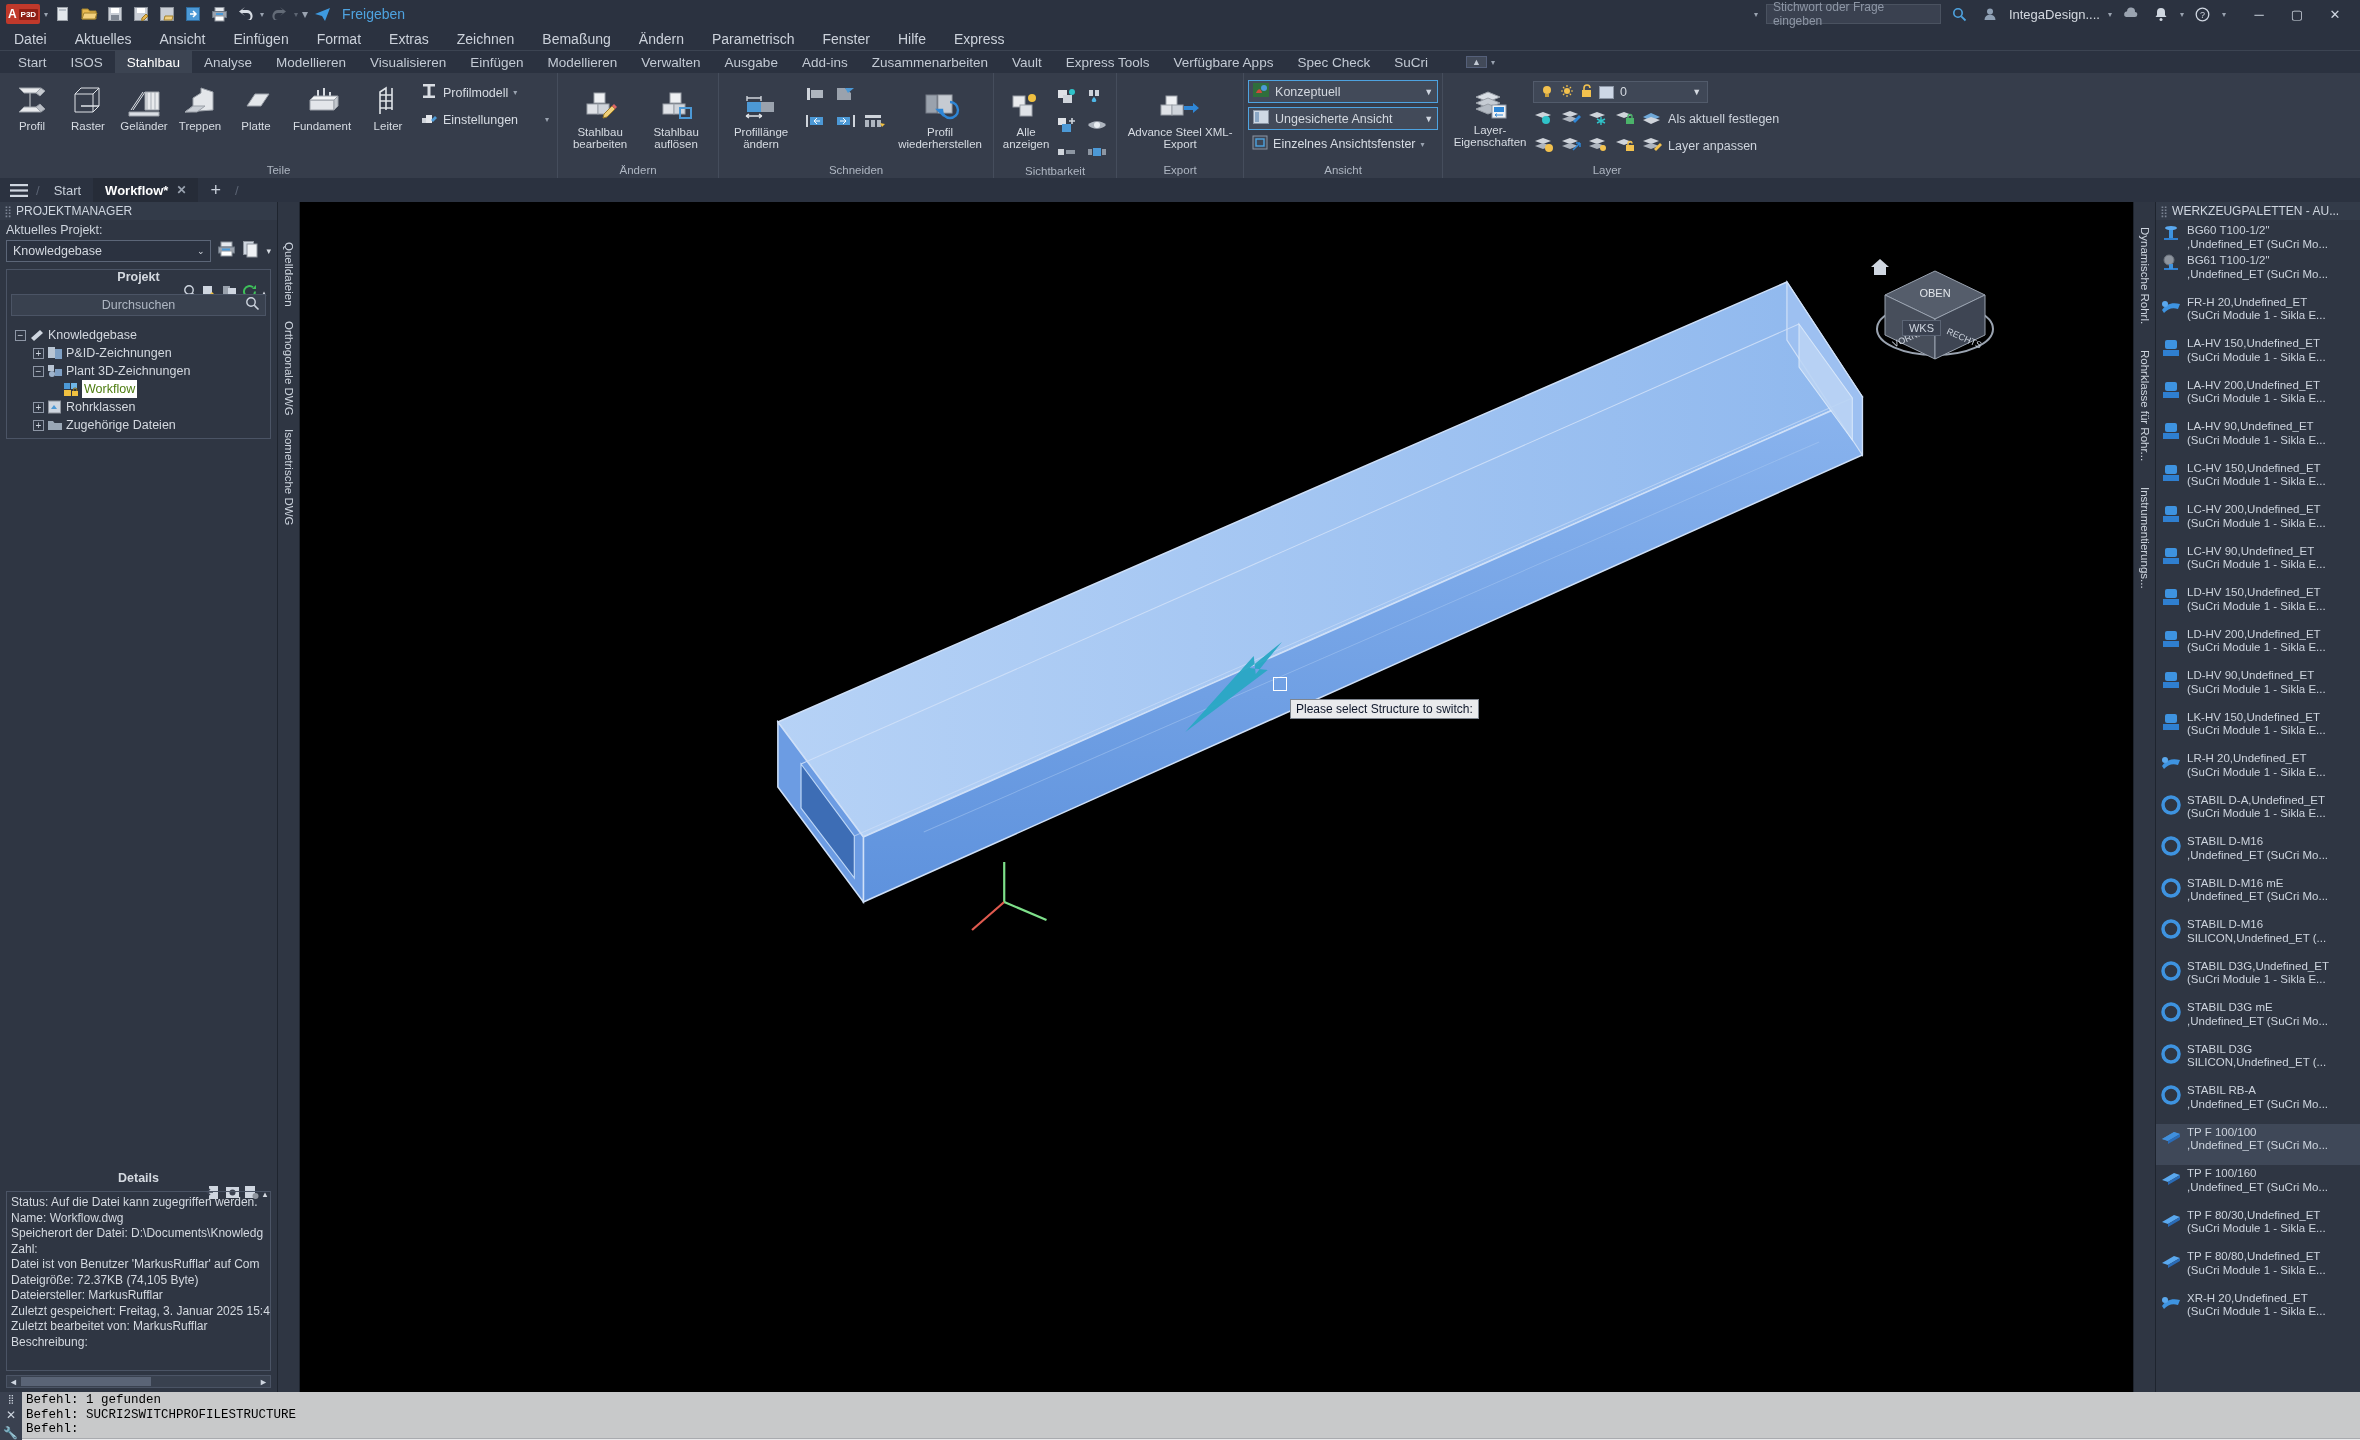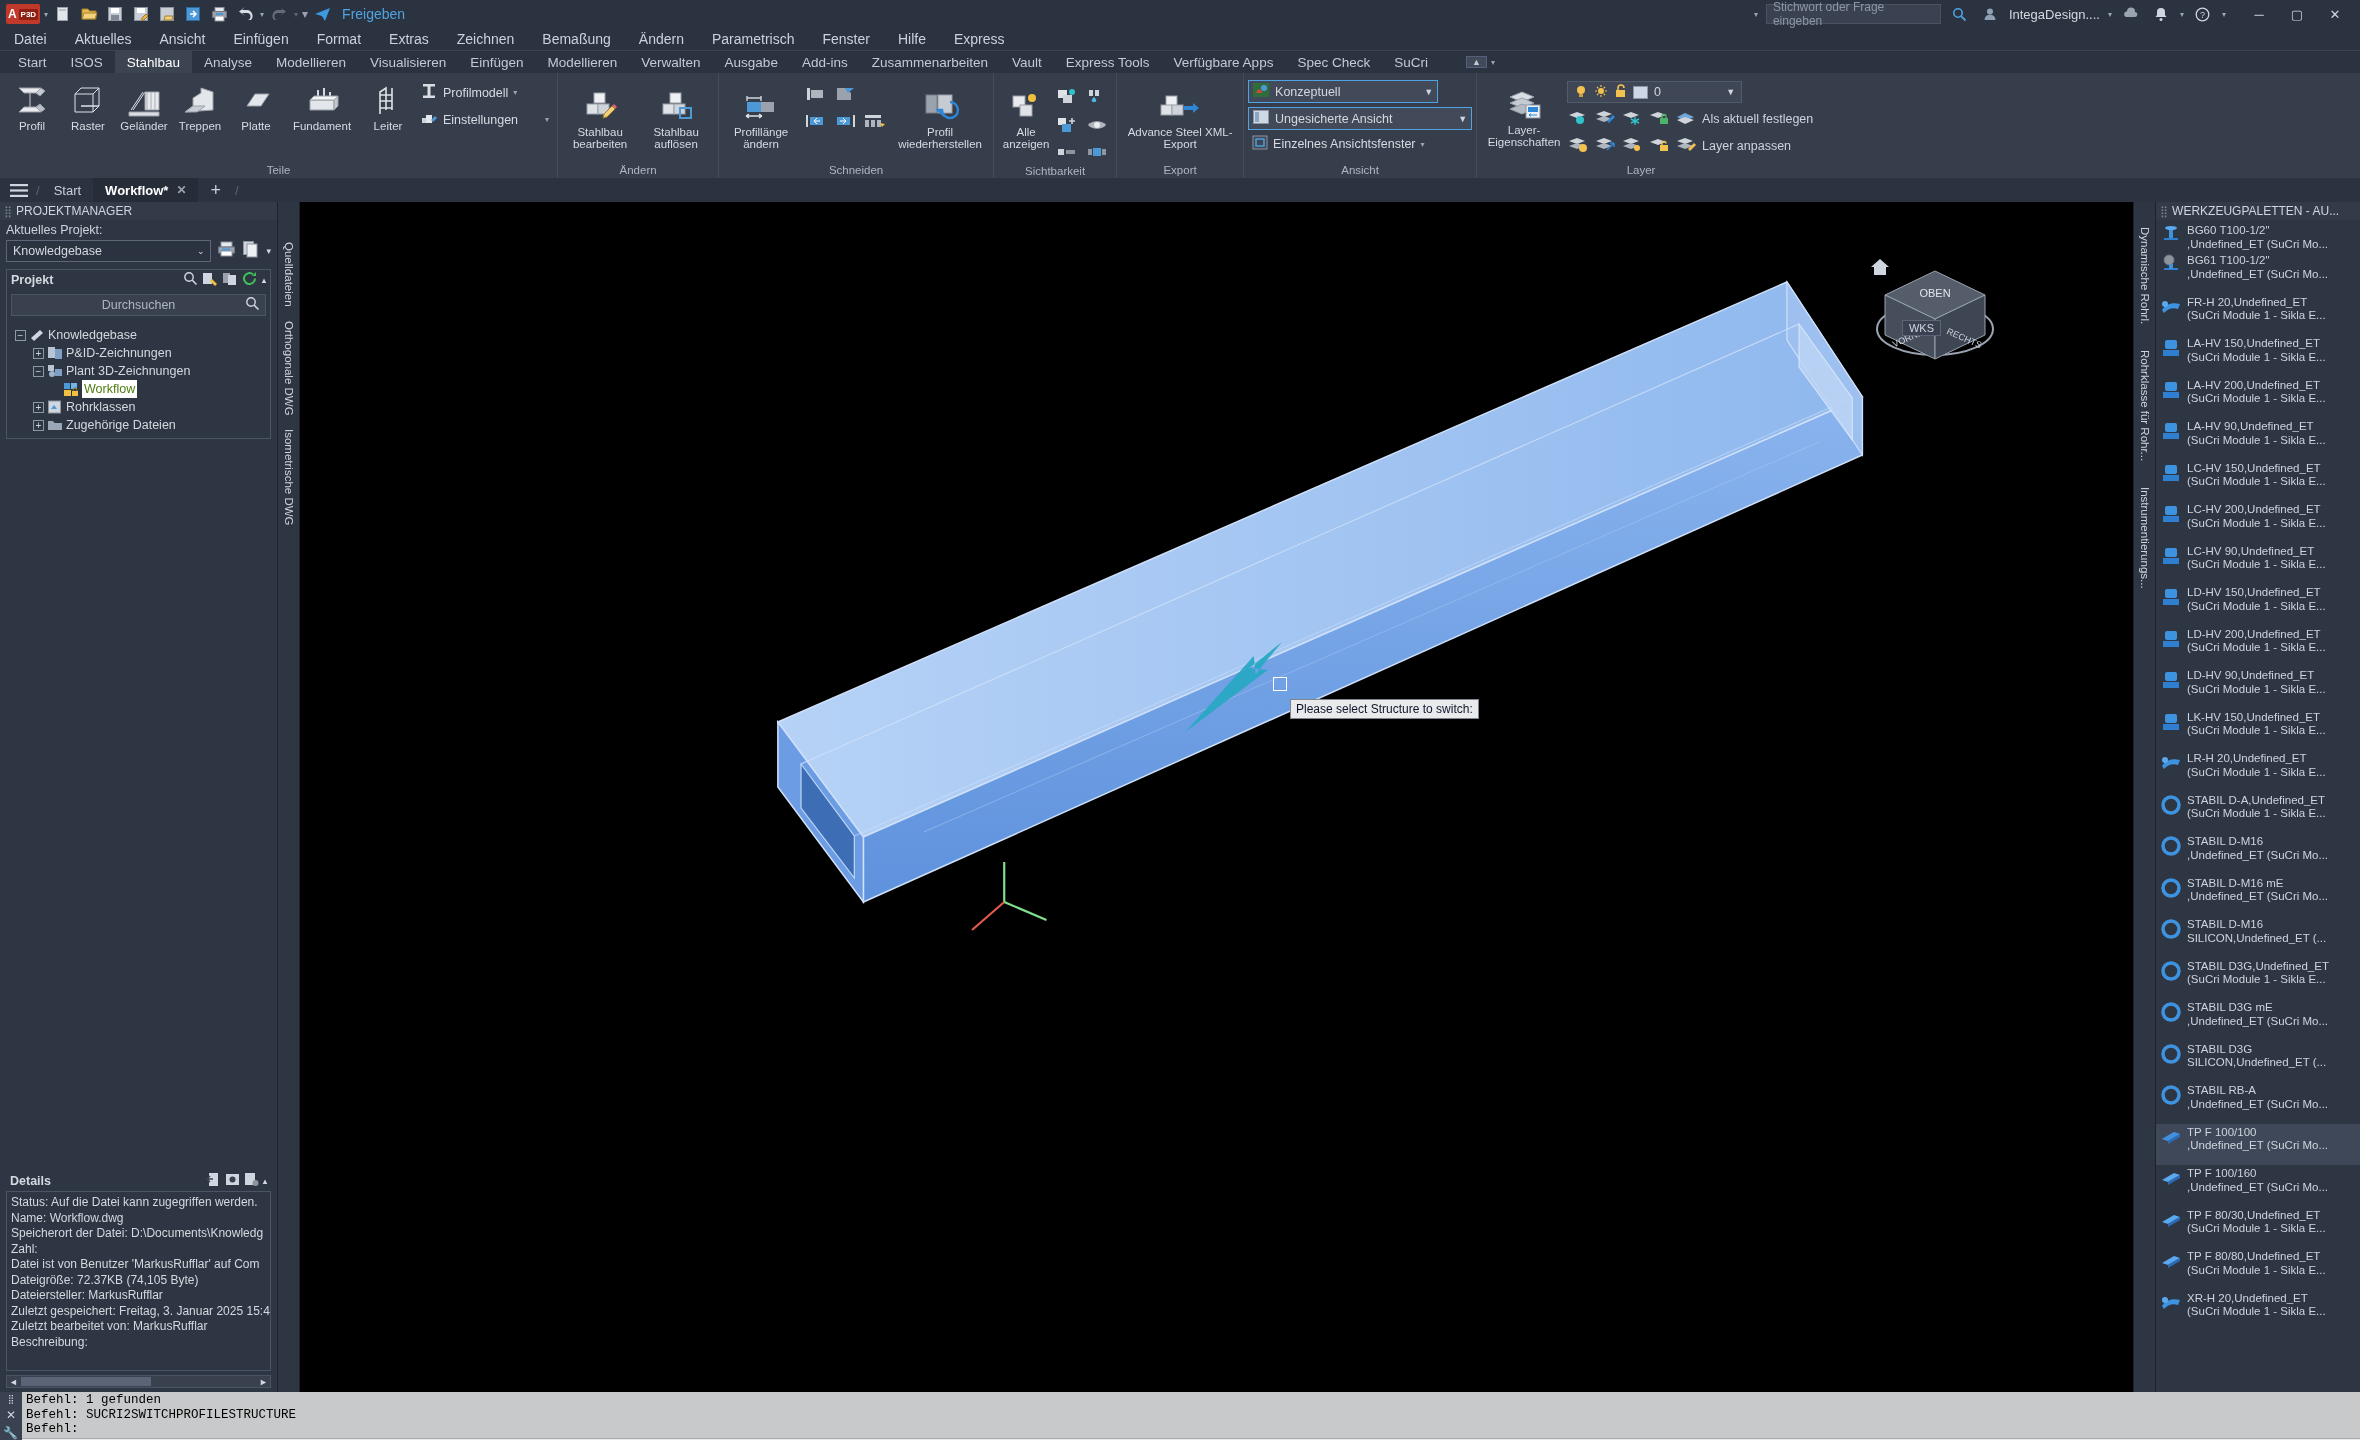--- a/index.html
+++ b/index.html
@@ -65,21 +65,21 @@
 
   
   .leftpal { width:278px; background:#2f3643; display:flex; flex-direction:column; border-right:1px solid #1e242e; }
   .palhdr { height:18px; background:#333b49; display:flex; align-items:center; gap:5px; padding-left:4px; font-size:12px; color:#cfd6e0; }
   .grip { letter-spacing:-1px; color:#7b8494; font-size:11px; }
   .smalltxt { font-size:12.5px; color:#ced4dd; }
   .projrow { display:flex; align-items:center; gap:6px; padding:3px 6px; }
   .combo { flex:1; background:#2b3240; border:1px solid #5c6678; height:22px; display:flex; align-items:center; padding:0 6px; font-size:12.5px; }
   .combo .ar { margin-left:auto; font-size:9px; }
   .section { margin:4px 6px 0 6px; border:1px solid #4b5465; }
-  .sec-hdr { display:flex; align-items:center; height:20px; padding:0 4px; font-size:12.5px; font-weight:bold; }
+  .sec-hdr { display:flex; align-items:center; height:20px; padding:0 4px; font-size:12.5px; font-weight:bold;flex-direction:column; }
   .sec-tools { margin-left:auto; display:flex; gap:4px; align-items:center; }
   .searchrow { margin:4px; background:#39414f; border:1px solid #4b5465; height:22px; display:flex; align-items:center; justify-content:center; position:relative; font-size:12.5px; color:#aeb6c2; }
   .tree { padding:6px 4px 4px 8px; font-size:12.5px; line-height:18px; }
   .tnode { display:flex; align-items:center; gap:3px; white-space:nowrap; }
   .tbox { width:11px; height:11px; border:1px solid #8d96a5; color:#cdd4de; font-size:10px; line-height:9px; text-align:center; background:#2f3643; }
   .ticon { width:16px; height:14px; display:inline-block; }
   .sel { background:#ffffff; color:#4d7c0f; padding:0 2px; }
   .details { margin:6px 6px 0 6px; border:0; flex:1; display:flex; flex-direction:column; }
   .det-txt { border:1px solid #4b5465; flex:1; padding:3px 4px; font-size:12px; line-height:15.5px; overflow:hidden; white-space:nowrap; }
   .hscroll { height:13px; background:#39414f; margin:4px 6px 4px 6px; border:1px solid #4b5465; display:flex; align-items:center; justify-content:space-between; position:relative;}
@@ -524,21 +524,21 @@
     <div class="panel-body" style="flex-direction:column;gap:4px;padding-top:2px">
       <div class="dd" style="width:190px;border-color:#4ea3e0">
         <span><svg width="16" height="14" viewBox="0 0 16 14">
               <rect width="16" height="14" fill="#2f6e3c"></rect>
               <path d="M3 10c2-5 5-5 6 0z" fill="#cf4a3a"></path>
               <circle cx="11" cy="5" r="3" fill="#4c99d6"></circle>
             </svg></span>
         <span>Konzeptuell</span>
         <span class="arrow">▼</span>
       </div>
-      <div class="dd" style="width:224px;border-color:#4ea3e0">
+      <div class="dd" style="width:190px;border-color:#4ea3e0">
         <span><svg width="16" height="14" viewBox="0 0 16 14">
               <rect x="0.5" y="0.5" width="15" height="13" fill="#cfd9e4" stroke="#8b95a3"></rect>
               <rect x="2" y="2" width="4" height="10" fill="#8ba7c4"></rect>
             </svg></span>
         <span>Ungesicherte Ansicht</span>
         <span class="arrow">▼</span>
       </div>
       <div class="smallrow" style="padding:1px 4px">
         <span><svg width="16" height="15" viewBox="0 0 16 15">
               <rect x="1" y="1" width="14" height="13" fill="#3f4756" stroke="#8b95a3"></rect>

